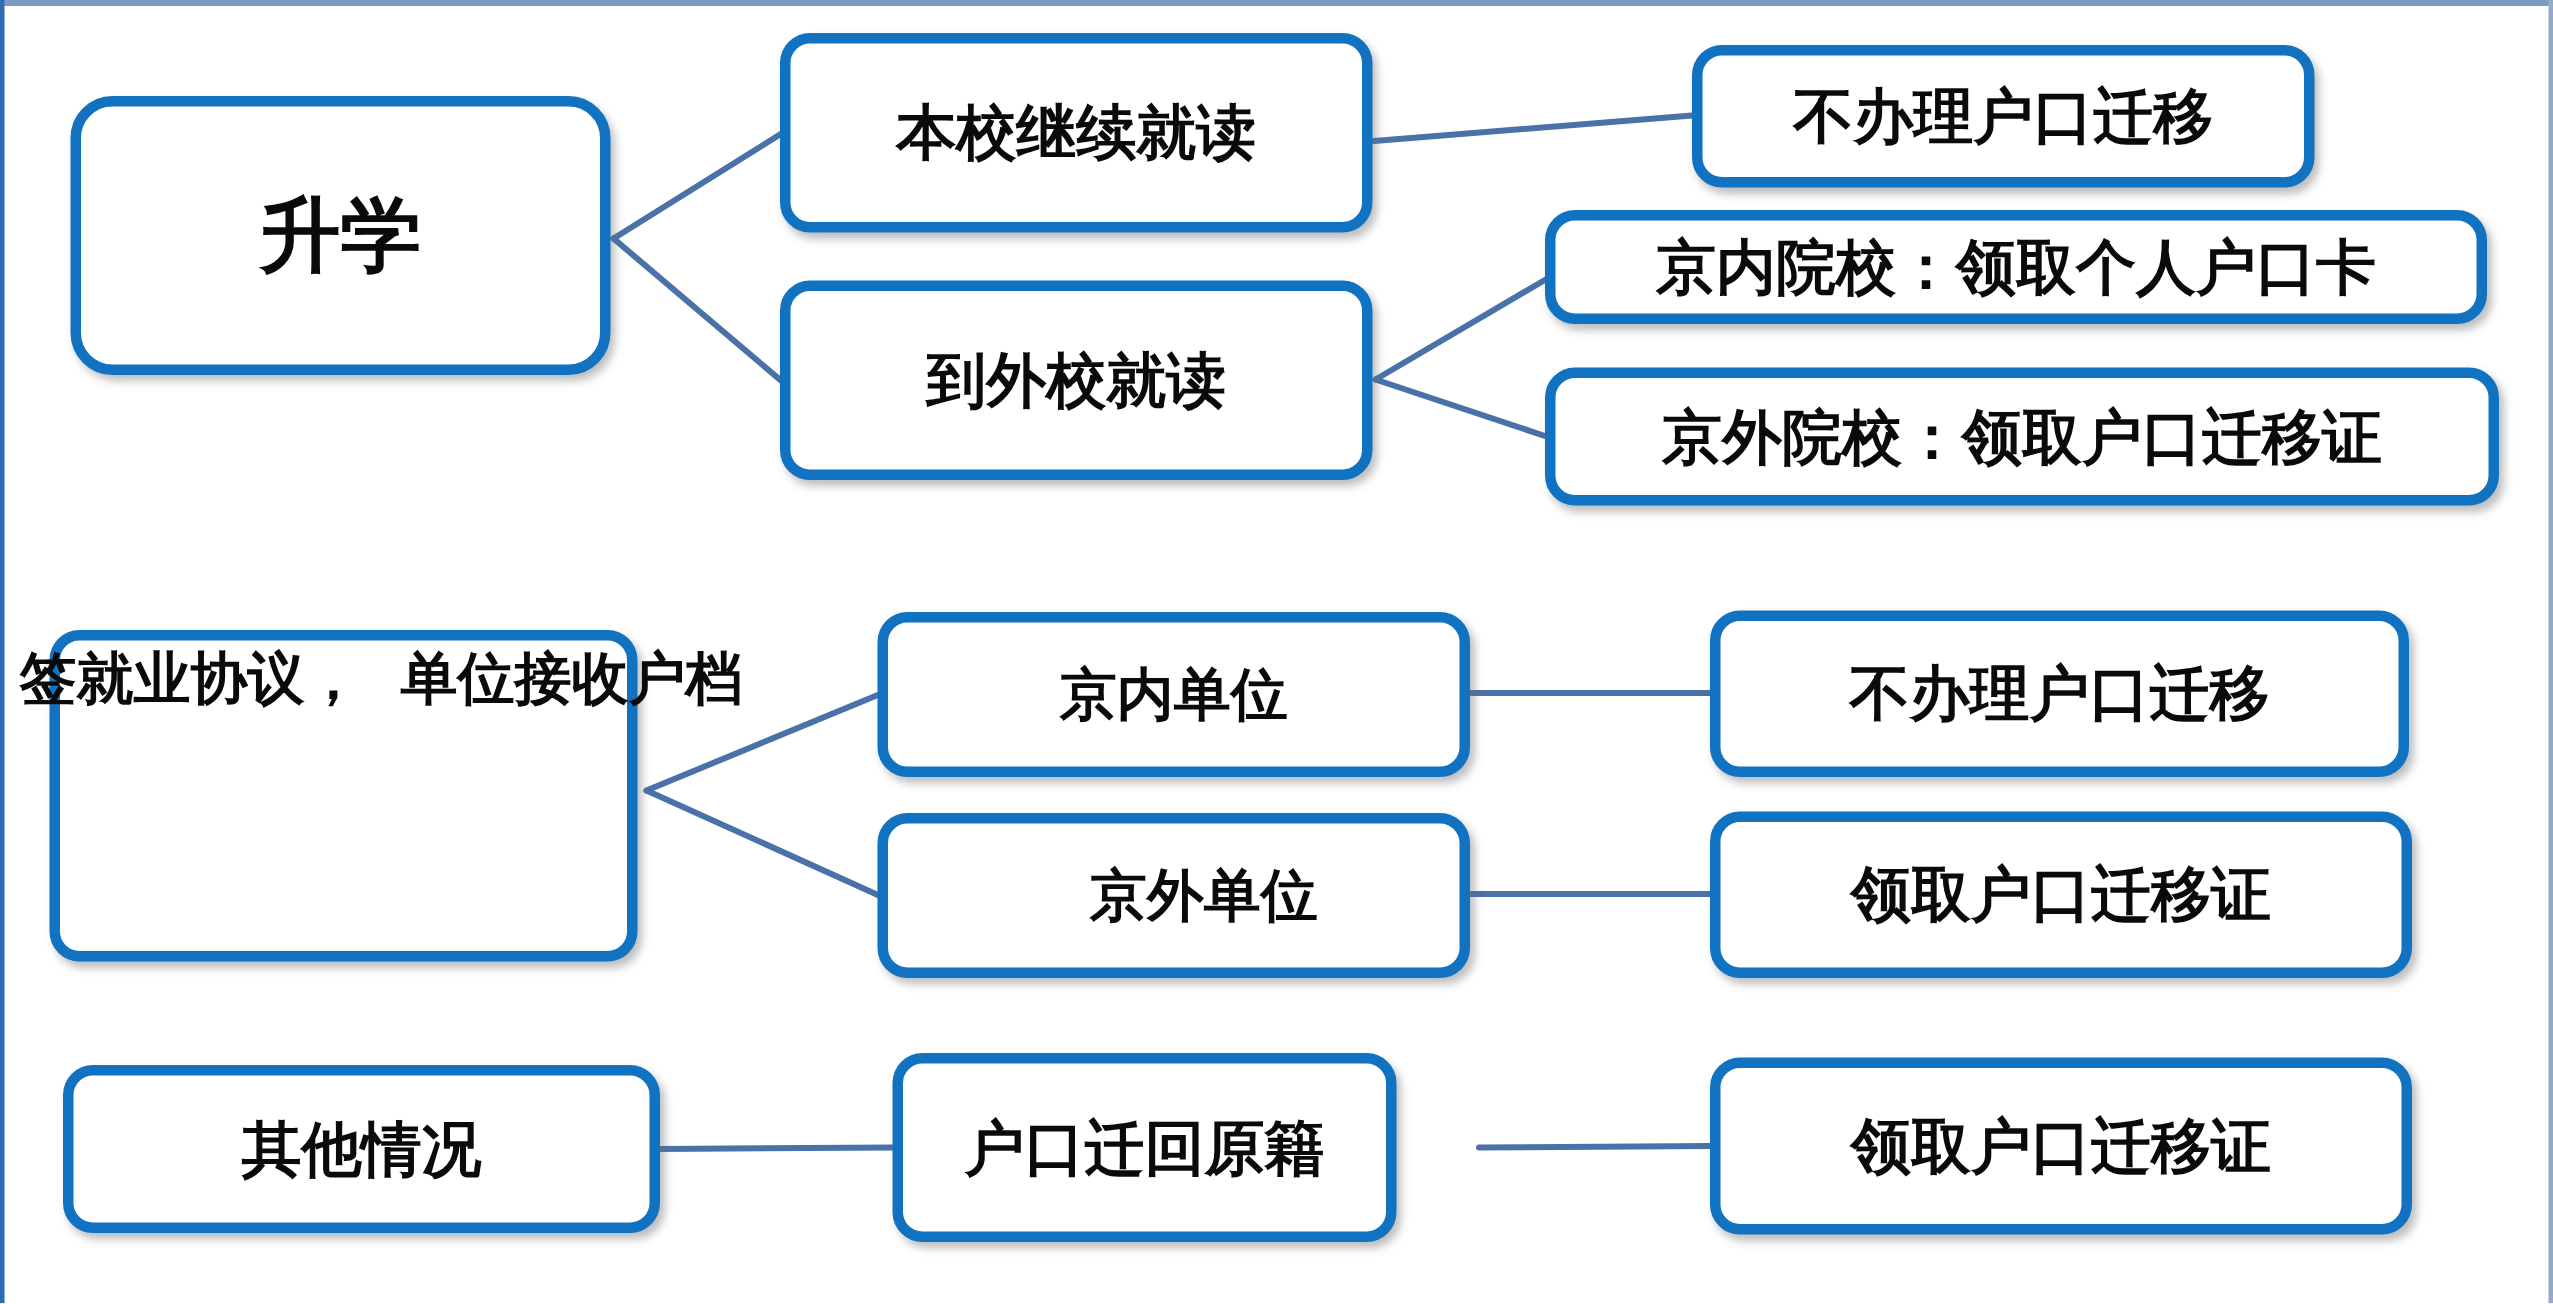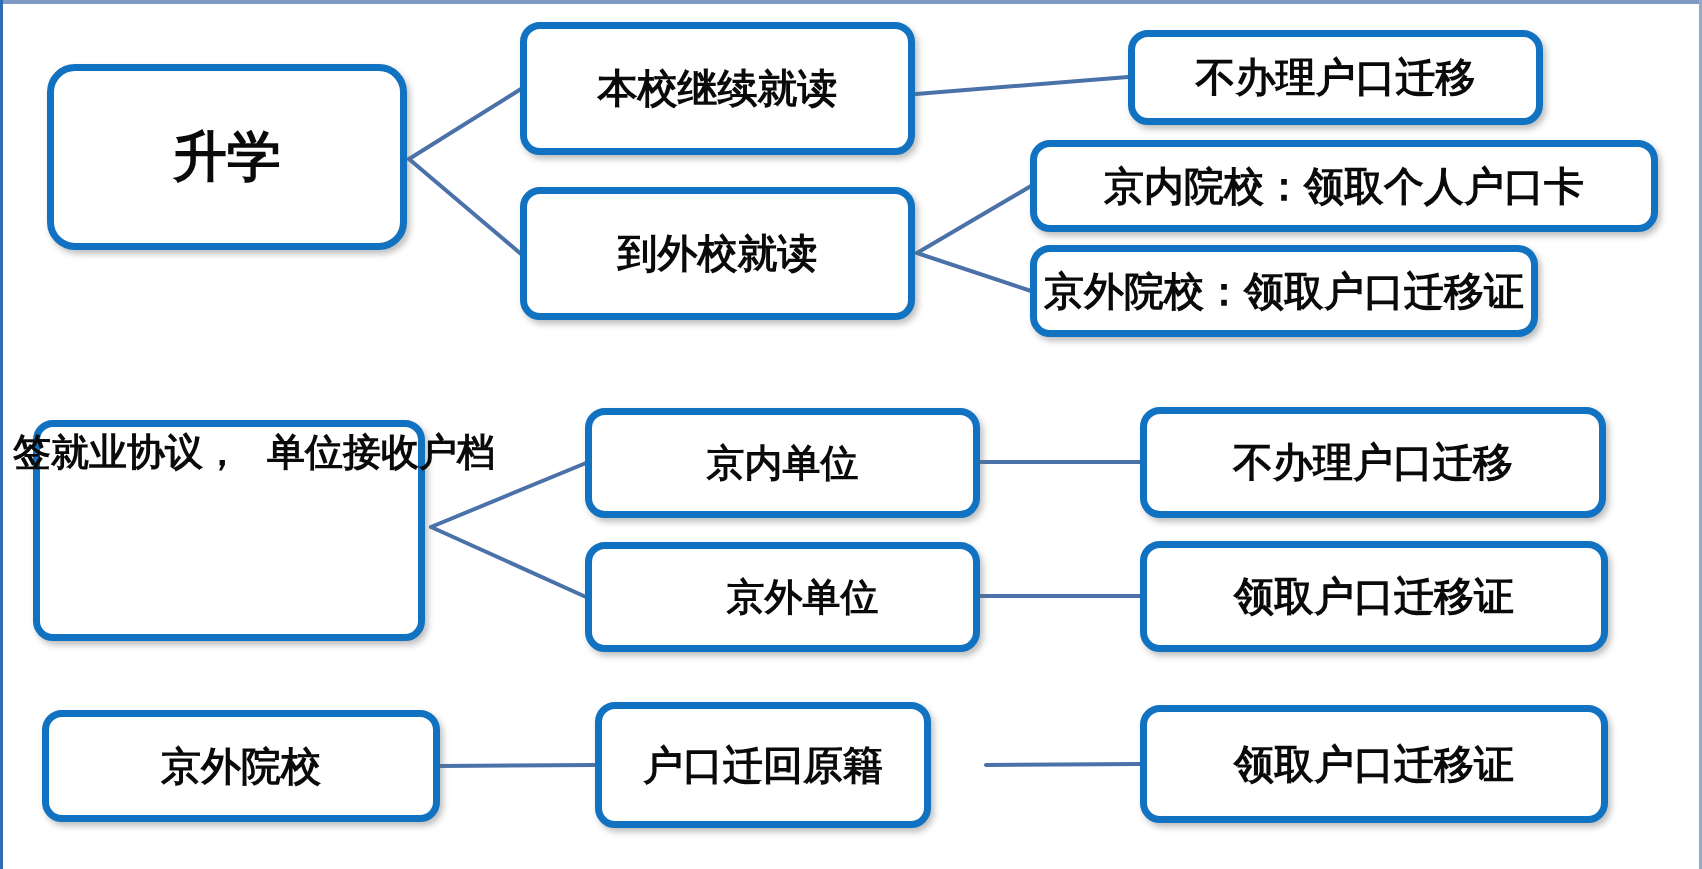--- a/index.html
+++ b/index.html
@@ -34,22 +34,22 @@
     font-weight:bold;
     box-sizing:border-box;
     text-align:center;
     white-space:nowrap;
   }
   
   #n-shengxue      {left:47px;  top:64px;  width:360px; height:186px; font-size:54px;border-radius:28px;}
   #n-benxiao       {left:520px; top:22px;  width:395px; height:133px; font-size:40px;font-family:Liberation Serif, serif;}
   #n-daowaixiao    {left:520px; top:187px; width:395px; height:133px; font-size:40px;}
   #n-bubanli       {left:1128px;top:30px;  width:415px; height:95px;  font-size:40px;}
-  #n-jn-yuanxiao   {left:1030px;top:140px; width:628px; height:92px;  font-size:40px;}
-  #n-jw-yuanxiao   {left:1030px;top:245px; width:508px; height:92px;  font-size:40px;}
+  #n-jn-yuanxiao   {left:1030px;top:140px; width:628px; height:76px;  font-size:40px;}
+  #n-jw-yuanxiao   {left:1030px;top:245px; width:636px; height:92px;  font-size:40px;}
   
   #n-qianjiuye     {left:33px;  top:420px; width:392px; height:221px; font-size:38px;
                     flex-direction:row;align-items:flex-start;justify-content:center;
                     padding-left:50px;gap:26px;text-align:left;}
   #n-jn-danwei     {left:585px; top:408px; width:395px; height:110px; font-size:38px;}
   #n-jw-danwei     {left:585px; top:542px; width:395px; height:110px; font-size:38px;padding-left:40px;}
   #n-lq-geren-ka   {left:1140px;top:407px; width:466px; height:111px; font-size:40px;}
   #n-lq-qianyi-1   {left:1140px;top:541px; width:468px; height:111px; font-size:40px;}
   
   #n-qita          {left:42px;  top:710px; width:398px; height:112px; font-size:40px;}
@@ -84,20 +84,20 @@
 
   <div class="node" id="n-qianjiuye">
     <span>签就业协议，</span>
     <span>单位接收户档</span>
   </div>
   <div class="node" id="n-jn-danwei">京内单位</div>
   <div class="node" id="n-jw-danwei">京外单位</div>
   <div class="node" id="n-lq-geren-ka">不办理户口迁移</div>
   <div class="node" id="n-lq-qianyi-1">领取户口迁移证</div>
 
-  <div class="node" id="n-qita">京外院校</div>
+  <div class="node" id="n-qita">其他情况</div>
   <div class="node" id="n-qianhui">户口迁回原籍</div>
   <div class="node" id="n-lq-qianyi-2">领取户口迁移证</div>
 
   <div class="frame-top"></div>
   <div class="frame-left"></div>
   <div class="frame-right"></div>
 </div>
 
 </body></html>

